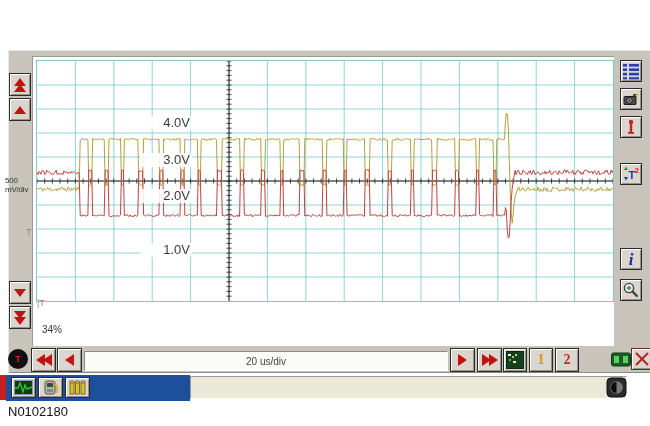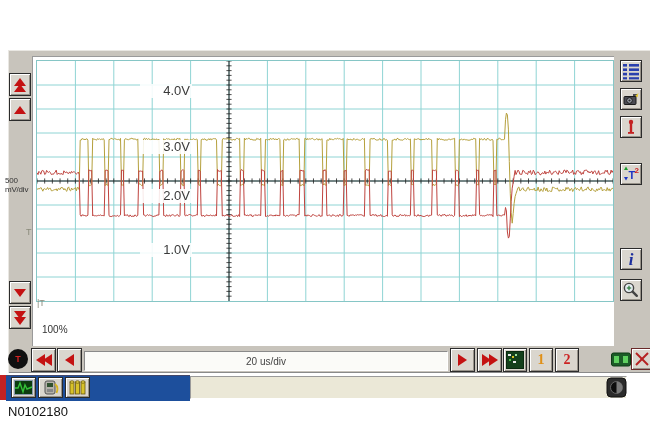--- a/index.html
+++ b/index.html
@@ -232,27 +232,27 @@
     <line x1="529.9200000000003" y1="117.4" x2="529.9200000000003" y2="122.6" stroke="#222222" stroke-width="0.8"></line>
     <line x1="537.6000000000003" y1="117.4" x2="537.6000000000003" y2="122.6" stroke="#222222" stroke-width="0.8"></line>
     <line x1="545.2800000000002" y1="117.4" x2="545.2800000000002" y2="122.6" stroke="#222222" stroke-width="0.8"></line>
     <line x1="552.9600000000002" y1="117.4" x2="552.9600000000002" y2="122.6" stroke="#222222" stroke-width="0.8"></line>
     <line x1="560.6400000000001" y1="117.4" x2="560.6400000000001" y2="122.6" stroke="#222222" stroke-width="0.8"></line>
     <line x1="568.32" y1="117.4" x2="568.32" y2="122.6" stroke="#222222" stroke-width="0.8"></line>
     <line x1="576" y1="117.4" x2="576" y2="122.6" stroke="#222222" stroke-width="0.8"></line>
     <polyline points="0.0,128.1 1.0,128.0 1.9,127.6 2.9,127.7 3.8,126.5 4.8,128.0 5.8,130.2 6.7,128.0 7.7,127.6 8.6,128.4 9.6,128.3 10.6,126.5 11.5,128.5 12.5,127.3 13.4,127.3 14.4,129.8 15.4,129.7 16.3,129.2 17.3,128.7 18.2,128.8 19.2,127.8 20.2,129.9 21.1,127.7 22.1,127.8 23.0,128.6 24.0,126.5 25.0,126.7 25.9,126.9 26.9,129.0 27.8,127.6 28.8,129.4 29.8,130.3 30.7,127.0 31.7,125.9 32.6,129.1 33.6,129.9 34.6,127.0 35.5,128.9 36.5,127.9 37.4,127.8 38.4,126.5 39.4,129.9 40.3,126.5 41.3,126.6 42.2,128.7 43.2,79.2 44.2,79.1 45.1,77.5 46.1,78.2 47.0,78.2 48.0,78.7 49.0,78.2 49.9,77.7 50.9,79.1 51.8,123.5 52.8,124.8 53.8,124.0 54.7,123.6 55.7,77.2 56.6,78.4 57.6,78.3 58.6,78.6 59.5,79.2 60.5,77.7 61.4,78.4 62.4,77.7 63.4,78.7 64.3,78.1 65.3,78.6 66.2,77.5 67.2,79.0 68.2,124.6 69.1,123.6 70.1,123.6 71.0,124.6 72.0,78.5 73.0,78.5 73.9,77.3 74.9,77.5 75.8,78.0 76.8,78.4 77.8,77.4 78.7,78.1 79.7,78.4 80.6,78.6 81.6,78.2 82.6,79.3 83.5,77.4 84.5,124.3 85.4,124.0 86.4,124.6 87.4,79.1 88.3,77.7 89.3,78.1 90.2,78.2 91.2,79.1 92.2,78.1 93.1,78.0 94.1,77.4 95.0,77.3 96.0,78.0 97.0,78.0 97.9,78.1 98.9,78.3 99.8,79.1 100.8,77.9 101.8,123.5 102.7,122.8 103.7,123.4 104.6,124.6 105.6,124.6 106.6,77.9 107.5,77.2 108.5,78.6 109.4,77.3 110.4,78.5 111.4,77.7 112.3,77.9 113.3,79.1 114.2,78.7 115.2,77.9 116.2,78.3 117.1,78.0 118.1,78.8 119.0,77.8 120.0,78.6 121.0,79.1 121.9,78.1 122.9,124.1 123.8,124.5 124.8,123.2 125.8,122.9 126.7,77.7 127.7,79.3 128.6,78.4 129.6,77.5 130.6,78.1 131.5,77.8 132.5,78.0 133.4,79.3 134.4,78.2 135.4,78.3 136.3,79.0 137.3,77.6 138.2,79.2 139.2,79.1 140.2,77.2 141.1,78.0 142.1,77.8 143.0,77.5 144.0,123.0 145.0,122.8 145.9,124.8 146.9,124.5 147.8,78.0 148.8,78.5 149.8,78.4 150.7,78.2 151.7,79.2 152.6,79.2 153.6,78.3 154.6,78.7 155.5,78.4 156.5,77.8 157.4,78.4 158.4,78.6 159.4,78.1 160.3,78.5 161.3,122.8 162.2,124.3 163.2,124.0 164.2,78.8 165.1,77.9 166.1,78.6 167.0,78.1 168.0,77.9 169.0,79.3 169.9,79.0 170.9,78.9 171.8,77.6 172.8,79.0 173.8,77.6 174.7,78.9 175.7,78.0 176.6,77.6 177.6,77.7 178.6,77.6 179.5,79.1 180.5,124.7 181.4,123.3 182.4,124.4 183.4,124.7 184.3,124.2 185.3,79.1 186.2,77.4 187.2,77.9 188.2,77.8 189.1,78.1 190.1,77.7 191.0,77.8 192.0,78.5 193.0,77.7 193.9,78.8 194.9,78.9 195.8,79.0 196.8,78.0 197.8,79.3 198.7,78.1 199.7,77.3 200.6,77.5 201.6,78.2 202.6,77.4 203.5,124.8 204.5,123.8 205.4,123.3 206.4,124.4 207.4,77.2 208.3,79.0 209.3,77.4 210.2,78.3 211.2,77.3 212.2,77.2 213.1,78.5 214.1,78.3 215.0,78.4 216.0,79.1 217.0,78.9 217.9,79.1 218.9,79.1 219.8,77.3 220.8,78.1 221.8,78.1 222.7,78.8 223.7,77.3 224.6,124.7 225.6,123.1 226.6,124.3 227.5,124.8 228.5,78.4 229.4,78.5 230.4,79.0 231.4,78.5 232.3,79.0 233.3,77.4 234.2,78.1 235.2,78.3 236.2,77.2 237.1,78.6 238.1,78.1 239.0,78.1 240.0,78.7 241.0,78.2 241.9,77.3 242.9,78.7 243.8,123.9 244.8,124.0 245.8,124.6 246.7,78.8 247.7,78.0 248.6,79.3 249.6,79.1 250.6,77.7 251.5,79.0 252.5,78.8 253.4,78.4 254.4,77.6 255.4,78.0 256.3,78.0 257.3,77.9 258.2,78.5 259.2,77.7 260.2,77.3 261.1,78.6 262.1,77.8 263.0,124.7 264.0,124.6 265.0,123.8 265.9,123.5 266.9,124.7 267.8,77.4 268.8,77.4 269.8,79.0 270.7,77.4 271.7,78.5 272.6,77.8 273.6,78.1 274.6,77.6 275.5,77.3 276.5,78.4 277.4,78.8 278.4,78.6 279.4,77.8 280.3,77.8 281.3,79.2 282.2,77.8 283.2,79.0 284.2,78.4 285.1,77.7 286.1,124.0 287.0,122.9 288.0,123.3 289.0,124.6 289.9,79.1 290.9,78.9 291.8,79.3 292.8,77.3 293.8,78.8 294.7,77.9 295.7,78.7 296.6,78.6 297.6,77.8 298.6,77.7 299.5,78.0 300.5,77.2 301.4,78.1 302.4,77.6 303.4,78.1 304.3,78.5 305.3,78.7 306.2,77.4 307.2,124.7 308.2,123.7 309.1,124.0 310.1,77.9 311.0,78.2 312.0,78.9 313.0,77.9 313.9,78.7 314.9,78.7 315.8,79.1 316.8,77.4 317.8,78.5 318.7,79.1 319.7,78.1 320.6,78.3 321.6,78.9 322.6,79.2 323.5,79.2 324.5,78.5 325.4,77.4 326.4,78.4 327.4,77.4 328.3,124.2 329.3,124.2 330.2,123.6 331.2,124.9 332.2,124.1 333.1,78.1 334.1,77.6 335.0,77.8 336.0,78.0 337.0,77.3 337.9,78.0 338.9,78.9 339.8,79.1 340.8,79.0 341.8,78.8 342.7,77.5 343.7,79.0 344.6,79.0 345.6,79.2 346.6,77.5 347.5,77.7 348.5,79.3 349.4,78.5 350.4,79.3 351.4,124.4 352.3,123.2 353.3,123.9 354.2,124.9 355.2,79.2 356.2,79.2 357.1,78.5 358.1,78.2 359.0,79.3 360.0,77.5 361.0,77.4 361.9,78.8 362.9,78.6 363.8,79.1 364.8,79.0 365.8,79.2 366.7,78.4 367.7,77.7 368.6,77.7 369.6,78.5 370.6,77.5 371.5,78.3 372.5,78.6 373.4,78.0 374.4,123.5 375.4,123.5 376.3,124.1 377.3,77.8 378.2,78.3 379.2,78.4 380.2,78.4 381.1,77.3 382.1,78.6 383.0,78.0 384.0,79.2 385.0,78.0 385.9,79.0 386.9,78.0 387.8,78.8 388.8,77.6 389.8,77.8 390.7,78.9 391.7,77.3 392.6,78.4 393.6,78.5 394.6,78.9 395.5,124.9 396.5,123.0 397.4,124.6 398.4,123.8 399.4,123.1 400.3,77.4 401.3,79.0 402.2,77.4 403.2,78.5 404.2,78.1 405.1,78.6 406.1,78.6 407.0,79.1 408.0,79.2 409.0,78.7 409.9,79.2 410.9,78.7 411.8,78.0 412.8,78.3 413.8,78.8 414.7,78.2 415.7,78.0 416.6,77.7 417.6,77.3 418.6,124.5 419.5,124.0 420.5,124.6 421.4,123.4 422.4,78.6 423.4,79.0 424.3,77.9 425.3,78.7 426.2,79.0 427.2,77.9 428.2,78.9 429.1,78.8 430.1,78.8 431.0,79.3 432.0,79.1 433.0,79.2 433.9,78.6 434.9,78.2 435.8,78.6 436.8,77.2 437.8,77.8 438.7,77.8 439.7,124.3 440.6,123.5 441.6,124.0 442.6,77.4 443.5,78.5 444.5,77.7 445.4,78.9 446.4,78.8 447.4,77.3 448.3,78.7 449.3,79.2 450.2,77.5 451.2,77.5 452.2,78.8 453.1,79.3 454.1,79.0 455.0,78.3 456.0,79.2 457.0,123.5 457.9,123.4 458.9,123.5 459.8,78.2 460.8,78.9 461.8,77.3 462.7,77.3 463.7,77.9 464.6,79.0 465.6,78.6 466.6,78.6 467.5,78.2 468.5,58.7 469.4,52.1 470.4,54.0 471.4,68.1 472.3,100.4 473.3,132.7 474.2,151.7 475.2,162.2 476.2,152.4 477.1,142.7 478.1,135.6 479.0,132.6 480.0,129.7 481.0,126.7 481.9,126.0 482.9,129.9 483.8,129.4 484.8,127.7 485.8,126.7 486.7,129.0 487.7,129.2 488.6,130.3 489.6,128.9 490.6,126.6 491.5,126.3 492.5,129.2 493.4,128.5 494.4,128.5 495.4,128.6 496.3,128.6 497.3,127.1 498.2,130.0 499.2,129.0 500.2,129.5 501.1,126.0 502.1,129.8 503.0,130.5 504.0,127.8 505.0,129.5 505.9,130.5 506.9,126.6 507.8,127.2 508.8,129.8 509.8,127.0 510.7,130.5 511.7,130.2 512.6,129.7 513.6,130.4 514.6,130.5 515.5,126.1 516.5,126.4 517.4,126.8 518.4,127.5 519.4,127.7 520.3,126.9 521.3,129.3 522.2,130.3 523.2,128.7 524.2,130.0 525.1,129.2 526.1,128.6 527.0,129.2 528.0,129.9 529.0,126.4 529.9,128.3 530.9,126.3 531.8,127.1 532.8,129.9 533.8,128.1 534.7,127.4 535.7,130.5 536.6,128.7 537.6,127.2 538.6,126.6 539.5,128.7 540.5,127.5 541.4,128.4 542.4,129.5 543.4,127.8 544.3,125.9 545.3,129.6 546.2,130.2 547.2,129.0 548.2,128.2 549.1,129.1 550.1,126.9 551.0,125.9 552.0,128.5 553.0,128.8 553.9,130.0 554.9,127.2 555.8,128.5 556.8,129.4 557.8,130.0 558.7,130.5 559.7,127.9 560.6,129.6 561.6,127.7 562.6,128.8 563.5,126.5 564.5,126.5 565.4,130.0 566.4,128.8 567.4,128.6 568.3,129.2 569.3,129.8 570.2,126.6 571.2,129.5 572.2,127.8 573.1,130.1 574.1,128.1 575.0,127.7 576.0,127.0" fill="none" stroke="#b5a03c" stroke-width="1"></polyline>
     <polyline points="0.0,111.7 1.0,113.6 1.9,110.4 2.9,111.4 3.8,113.2 4.8,109.8 5.8,109.5 6.7,110.0 7.7,113.5 8.6,112.9 9.6,109.4 10.6,111.0 11.5,111.4 12.5,110.5 13.4,111.7 14.4,113.5 15.4,113.1 16.3,113.4 17.3,111.8 18.2,111.3 19.2,109.1 20.2,113.5 21.1,112.4 22.1,112.6 23.0,113.1 24.0,112.8 25.0,112.7 25.9,113.7 26.9,109.8 27.8,111.3 28.8,111.5 29.8,110.9 30.7,112.3 31.7,112.5 32.6,110.9 33.6,112.4 34.6,110.4 35.5,111.6 36.5,110.8 37.4,110.9 38.4,111.8 39.4,113.2 40.3,112.3 41.3,111.1 42.2,113.7 43.2,153.7 44.2,155.3 45.1,153.7 46.1,154.6 47.0,153.9 48.0,154.9 49.0,154.8 49.9,155.0 50.9,154.2 51.8,108.7 52.8,109.6 53.8,109.7 54.7,109.3 55.7,155.0 56.6,154.0 57.6,154.8 58.6,154.7 59.5,154.9 60.5,154.6 61.4,154.3 62.4,154.5 63.4,153.9 64.3,154.5 65.3,154.5 66.2,154.5 67.2,154.9 68.2,109.5 69.1,109.2 70.1,109.2 71.0,109.8 72.0,154.7 73.0,155.5 73.9,155.4 74.9,155.5 75.8,154.8 76.8,155.0 77.8,154.7 78.7,155.1 79.7,155.0 80.6,154.3 81.6,155.5 82.6,154.7 83.5,153.9 84.5,109.1 85.4,109.3 86.4,109.2 87.4,154.9 88.3,153.9 89.3,154.5 90.2,153.5 91.2,155.0 92.2,155.6 93.1,153.9 94.1,155.3 95.0,155.5 96.0,154.8 97.0,155.6 97.9,153.9 98.9,154.6 99.8,155.4 100.8,154.2 101.8,109.7 102.7,110.3 103.7,110.0 104.6,110.3 105.6,110.0 106.6,153.9 107.5,153.9 108.5,155.3 109.4,154.5 110.4,153.6 111.4,154.5 112.3,153.9 113.3,154.3 114.2,154.5 115.2,155.1 116.2,155.6 117.1,155.1 118.1,155.2 119.0,154.6 120.0,154.1 121.0,154.0 121.9,154.0 122.9,110.3 123.8,110.1 124.8,108.8 125.8,109.8 126.7,154.5 127.7,154.6 128.6,155.6 129.6,153.7 130.6,155.1 131.5,154.8 132.5,153.9 133.4,155.4 134.4,154.0 135.4,153.7 136.3,153.9 137.3,154.8 138.2,155.0 139.2,154.3 140.2,153.6 141.1,154.1 142.1,155.6 143.0,154.4 144.0,110.3 145.0,109.7 145.9,108.5 146.9,109.5 147.8,154.3 148.8,154.8 149.8,154.0 150.7,154.7 151.7,153.6 152.6,153.5 153.6,153.8 154.6,154.4 155.5,155.0 156.5,154.7 157.4,154.6 158.4,154.4 159.4,153.7 160.3,154.1 161.3,109.2 162.2,109.3 163.2,110.0 164.2,154.1 165.1,155.3 166.1,154.1 167.0,155.0 168.0,155.5 169.0,154.2 169.9,153.9 170.9,154.6 171.8,154.6 172.8,154.5 173.8,153.9 174.7,154.7 175.7,154.7 176.6,154.2 177.6,155.2 178.6,153.6 179.5,155.0 180.5,108.5 181.4,110.1 182.4,110.3 183.4,110.0 184.3,109.5 185.3,155.0 186.2,154.3 187.2,155.0 188.2,154.7 189.1,153.9 190.1,154.3 191.0,154.3 192.0,155.2 193.0,155.5 193.9,154.6 194.9,153.7 195.8,155.2 196.8,155.4 197.8,155.2 198.7,155.0 199.7,154.2 200.6,155.6 201.6,153.7 202.6,155.5 203.5,110.2 204.5,108.5 205.4,109.3 206.4,109.8 207.4,154.1 208.3,153.6 209.3,154.9 210.2,153.9 211.2,154.8 212.2,154.0 213.1,154.2 214.1,153.5 215.0,155.4 216.0,155.2 217.0,154.6 217.9,153.7 218.9,154.3 219.8,154.2 220.8,154.4 221.8,153.8 222.7,154.1 223.7,154.6 224.6,108.5 225.6,109.0 226.6,110.0 227.5,110.1 228.5,155.4 229.4,155.5 230.4,154.5 231.4,155.4 232.3,154.3 233.3,154.1 234.2,154.1 235.2,154.4 236.2,155.1 237.1,154.1 238.1,155.1 239.0,153.7 240.0,154.8 241.0,154.0 241.9,154.8 242.9,154.5 243.8,110.3 244.8,110.0 245.8,109.3 246.7,154.7 247.7,154.5 248.6,155.3 249.6,154.4 250.6,154.5 251.5,155.3 252.5,154.2 253.4,153.9 254.4,154.0 255.4,153.9 256.3,154.2 257.3,153.8 258.2,154.8 259.2,155.3 260.2,153.6 261.1,153.5 262.1,153.7 263.0,109.2 264.0,109.4 265.0,109.6 265.9,110.0 266.9,109.7 267.8,155.1 268.8,153.9 269.8,155.2 270.7,153.9 271.7,154.4 272.6,154.6 273.6,155.4 274.6,155.3 275.5,153.6 276.5,153.7 277.4,154.3 278.4,154.7 279.4,155.1 280.3,155.3 281.3,154.3 282.2,153.6 283.2,155.4 284.2,154.9 285.1,155.2 286.1,109.4 287.0,110.0 288.0,108.6 289.0,109.9 289.9,154.5 290.9,154.8 291.8,153.9 292.8,154.2 293.8,155.1 294.7,155.2 295.7,153.6 296.6,154.2 297.6,154.5 298.6,155.2 299.5,154.9 300.5,154.1 301.4,155.5 302.4,153.6 303.4,153.6 304.3,155.1 305.3,155.1 306.2,154.0 307.2,109.8 308.2,109.9 309.1,109.1 310.1,154.4 311.0,154.3 312.0,155.4 313.0,154.0 313.9,154.1 314.9,154.1 315.8,153.9 316.8,154.1 317.8,154.7 318.7,153.7 319.7,154.4 320.6,153.6 321.6,154.0 322.6,153.8 323.5,153.7 324.5,153.8 325.4,154.0 326.4,155.1 327.4,155.3 328.3,110.1 329.3,108.4 330.2,108.9 331.2,109.3 332.2,108.5 333.1,154.3 334.1,154.6 335.0,154.0 336.0,153.6 337.0,154.0 337.9,154.4 338.9,153.5 339.8,155.2 340.8,155.0 341.8,154.5 342.7,154.8 343.7,153.5 344.6,155.3 345.6,155.0 346.6,155.5 347.5,155.5 348.5,155.1 349.4,154.2 350.4,155.3 351.4,110.2 352.3,110.2 353.3,110.1 354.2,110.3 355.2,153.8 356.2,155.3 357.1,154.6 358.1,154.0 359.0,155.3 360.0,155.2 361.0,155.3 361.9,155.3 362.9,153.6 363.8,153.7 364.8,154.6 365.8,154.3 366.7,154.5 367.7,153.5 368.6,155.1 369.6,154.3 370.6,154.8 371.5,154.5 372.5,155.0 373.4,154.0 374.4,109.3 375.4,109.2 376.3,109.5 377.3,154.9 378.2,154.3 379.2,155.3 380.2,154.9 381.1,153.5 382.1,155.1 383.0,154.3 384.0,154.7 385.0,155.0 385.9,155.4 386.9,155.5 387.8,155.4 388.8,154.8 389.8,154.4 390.7,154.1 391.7,155.5 392.6,154.2 393.6,154.4 394.6,154.1 395.5,109.1 396.5,109.3 397.4,109.6 398.4,109.1 399.4,109.8 400.3,153.9 401.3,154.6 402.2,153.6 403.2,154.2 404.2,155.3 405.1,153.8 406.1,154.1 407.0,153.7 408.0,153.5 409.0,155.1 409.9,154.8 410.9,154.1 411.8,154.5 412.8,153.6 413.8,154.7 414.7,153.9 415.7,155.0 416.6,155.5 417.6,154.4 418.6,110.0 419.5,109.0 420.5,109.6 421.4,110.3 422.4,155.6 423.4,154.4 424.3,155.5 425.3,155.4 426.2,154.4 427.2,155.0 428.2,154.8 429.1,153.7 430.1,155.6 431.0,154.5 432.0,154.9 433.0,154.2 433.9,154.7 434.9,155.0 435.8,153.6 436.8,154.7 437.8,153.6 438.7,154.8 439.7,108.7 440.6,109.5 441.6,109.2 442.6,153.5 443.5,154.7 444.5,154.4 445.4,154.9 446.4,154.7 447.4,155.0 448.3,154.6 449.3,154.4 450.2,153.6 451.2,154.2 452.2,153.7 453.1,153.9 454.1,154.0 455.0,153.8 456.0,155.6 457.0,109.4 457.9,109.9 458.9,108.9 459.8,154.6 460.8,154.8 461.8,153.7 462.7,154.7 463.7,154.7 464.6,155.1 465.6,153.8 466.6,153.8 467.5,154.1 468.5,146.5 469.4,150.0 470.4,171.0 471.4,177.1 472.3,175.5 473.3,157.9 474.2,140.2 475.2,127.2 476.2,121.3 477.1,115.4 478.1,109.4 479.0,113.6 480.0,111.3 481.0,109.1 481.9,110.1 482.9,113.3 483.8,113.2 484.8,113.4 485.8,109.3 486.7,109.7 487.7,111.2 488.6,112.4 489.6,112.2 490.6,113.5 491.5,110.3 492.5,111.5 493.4,109.5 494.4,113.5 495.4,112.6 496.3,109.1 497.3,110.9 498.2,113.8 499.2,112.4 500.2,111.4 501.1,110.8 502.1,112.2 503.0,113.8 504.0,113.6 505.0,112.0 505.9,111.8 506.9,112.8 507.8,110.1 508.8,113.1 509.8,111.2 510.7,111.6 511.7,112.0 512.6,109.2 513.6,111.4 514.6,113.5 515.5,113.1 516.5,110.9 517.4,110.9 518.4,110.0 519.4,111.2 520.3,112.8 521.3,113.5 522.2,109.7 523.2,111.6 524.2,112.6 525.1,112.2 526.1,111.9 527.0,109.1 528.0,109.3 529.0,111.7 529.9,109.1 530.9,110.0 531.8,112.0 532.8,112.3 533.8,111.3 534.7,111.2 535.7,109.0 536.6,113.4 537.6,111.7 538.6,113.4 539.5,110.1 540.5,109.7 541.4,109.6 542.4,111.4 543.4,110.8 544.3,113.6 545.3,111.6 546.2,113.1 547.2,109.5 548.2,109.4 549.1,109.0 550.1,109.5 551.0,111.4 552.0,110.5 553.0,112.0 553.9,110.6 554.9,110.1 555.8,112.9 556.8,110.8 557.8,109.7 558.7,111.6 559.7,113.6 560.6,112.5 561.6,109.7 562.6,113.6 563.5,113.2 564.5,112.6 565.4,112.2 566.4,112.0 567.4,112.3 568.3,109.4 569.3,110.7 570.2,109.1 571.2,112.7 572.2,113.4 573.1,113.1 574.1,109.1 575.0,111.5 576.0,109.5" fill="none" stroke="#bf443f" stroke-width="1"></polyline>
   </svg>
-<div class="abs vlab" style="top:84px">4.0V</div>
-<div class="abs vlab" style="top:140px">3.0V</div>
+<div class="abs vlab" style="top:116px">4.0V</div>
+<div class="abs vlab" style="top:153px">3.0V</div>
 <div class="abs vlab" style="top:189px">2.0V</div>
 <div class="abs vlab" style="top:243px">1.0V</div>
 <div class="abs marker" style="left:26px;top:228px">T</div>
 <div class="abs marker" style="left:37px;top:299px">|T</div>
-<div class="abs zoompct">100%</div>
+<div class="abs zoompct">34%</div>
 
 <button class="abs btn rbtn" style="top:60px">
   <svg width="18" height="18" viewBox="0 0 18 18">
     <g fill="#2a3fae">
         <rect x="1" y="2" width="4" height="2.6"></rect>
         <rect x="7" y="2" width="10" height="2.6"></rect>
     <rect x="1" y="6.4" width="4" height="2.6"></rect>
         <rect x="7" y="6.4" width="10" height="2.6"></rect>
     <rect x="1" y="10.8" width="4" height="2.6"></rect>
         <rect x="7" y="10.8" width="10" height="2.6"></rect>

